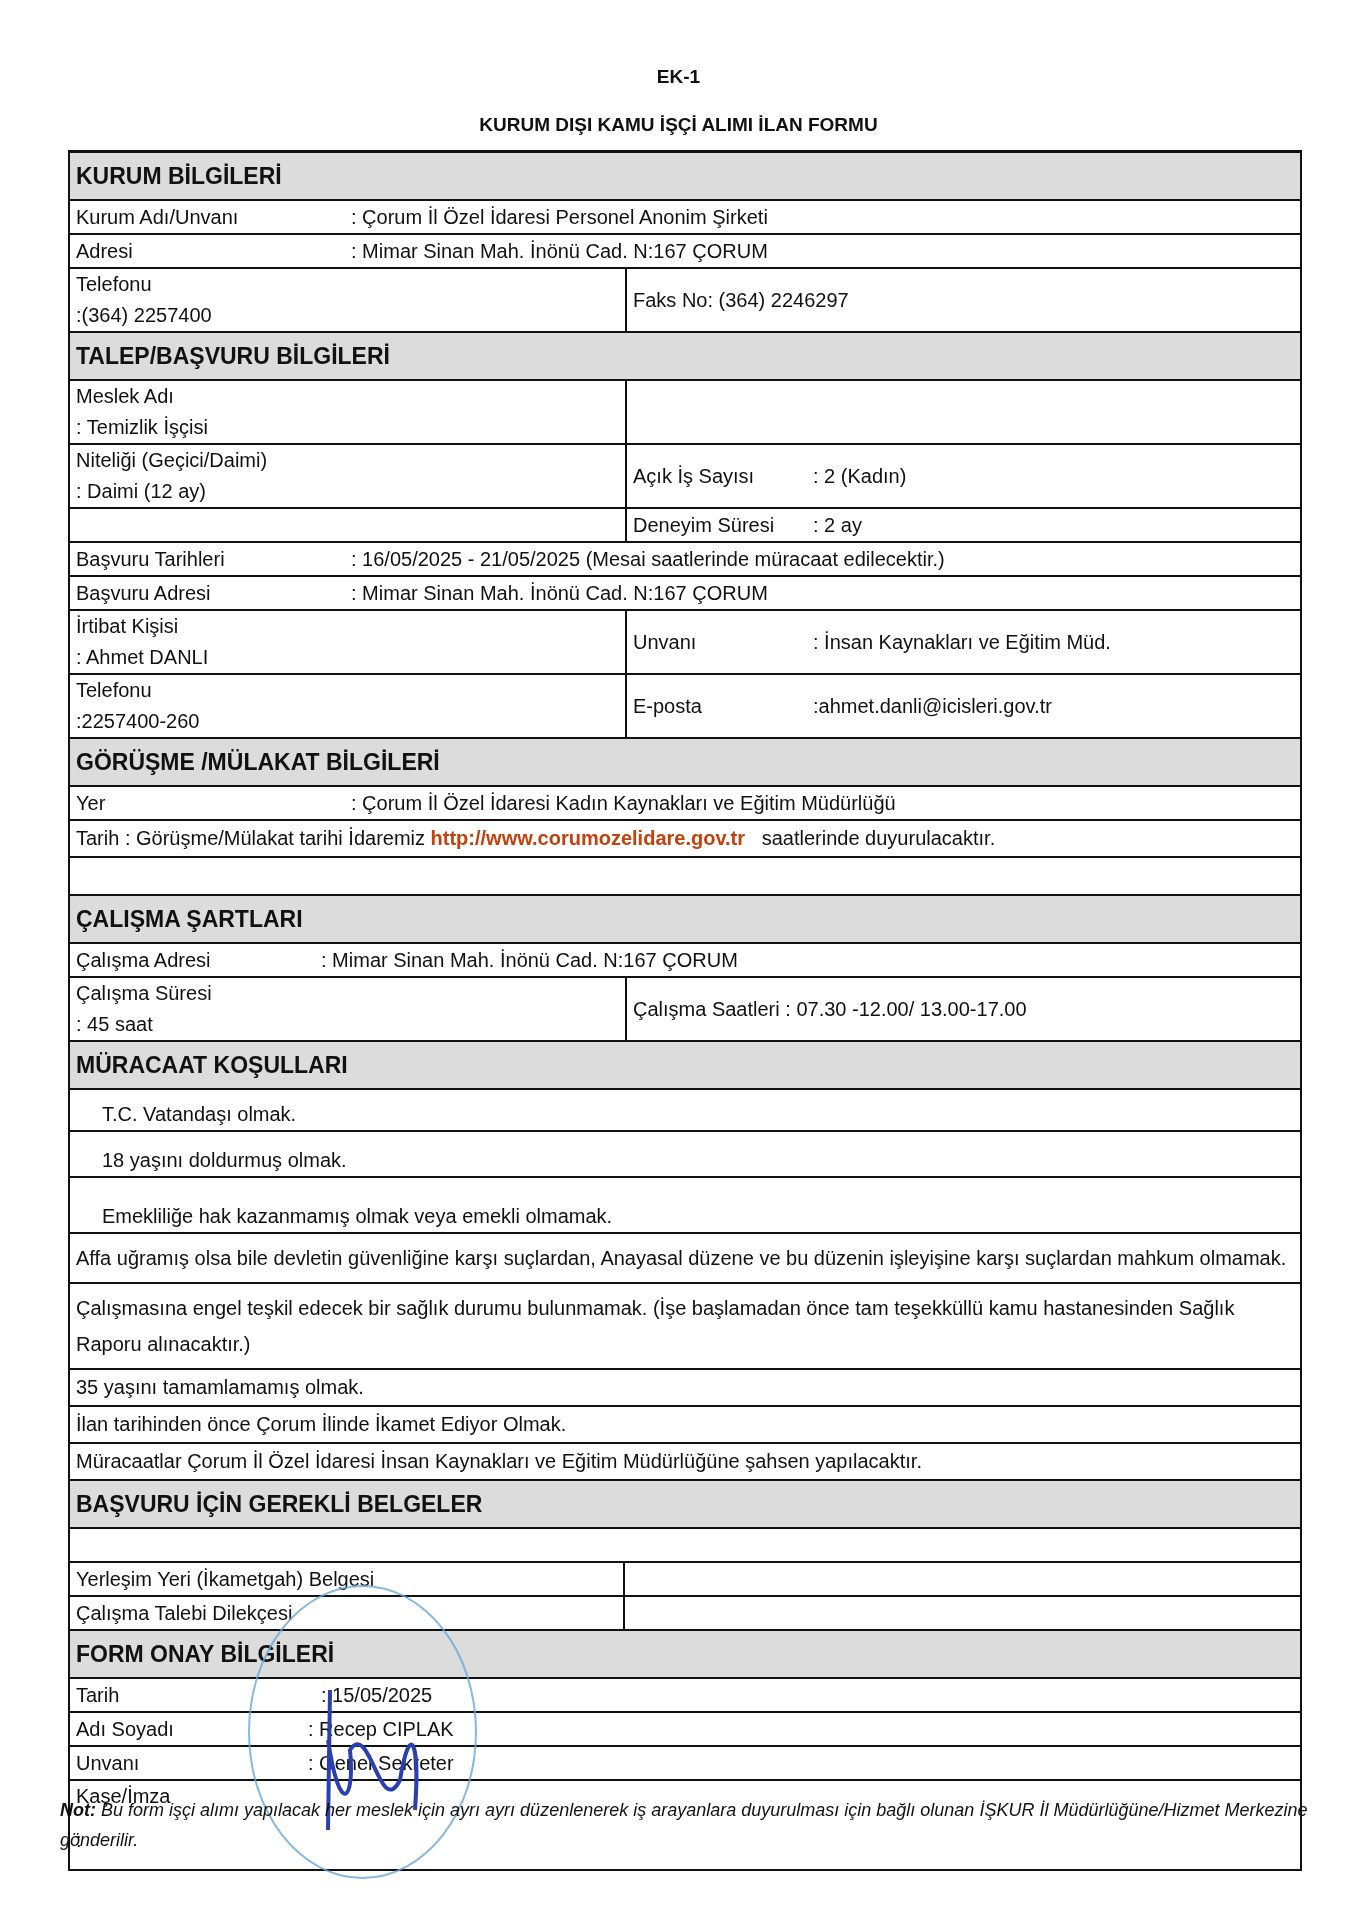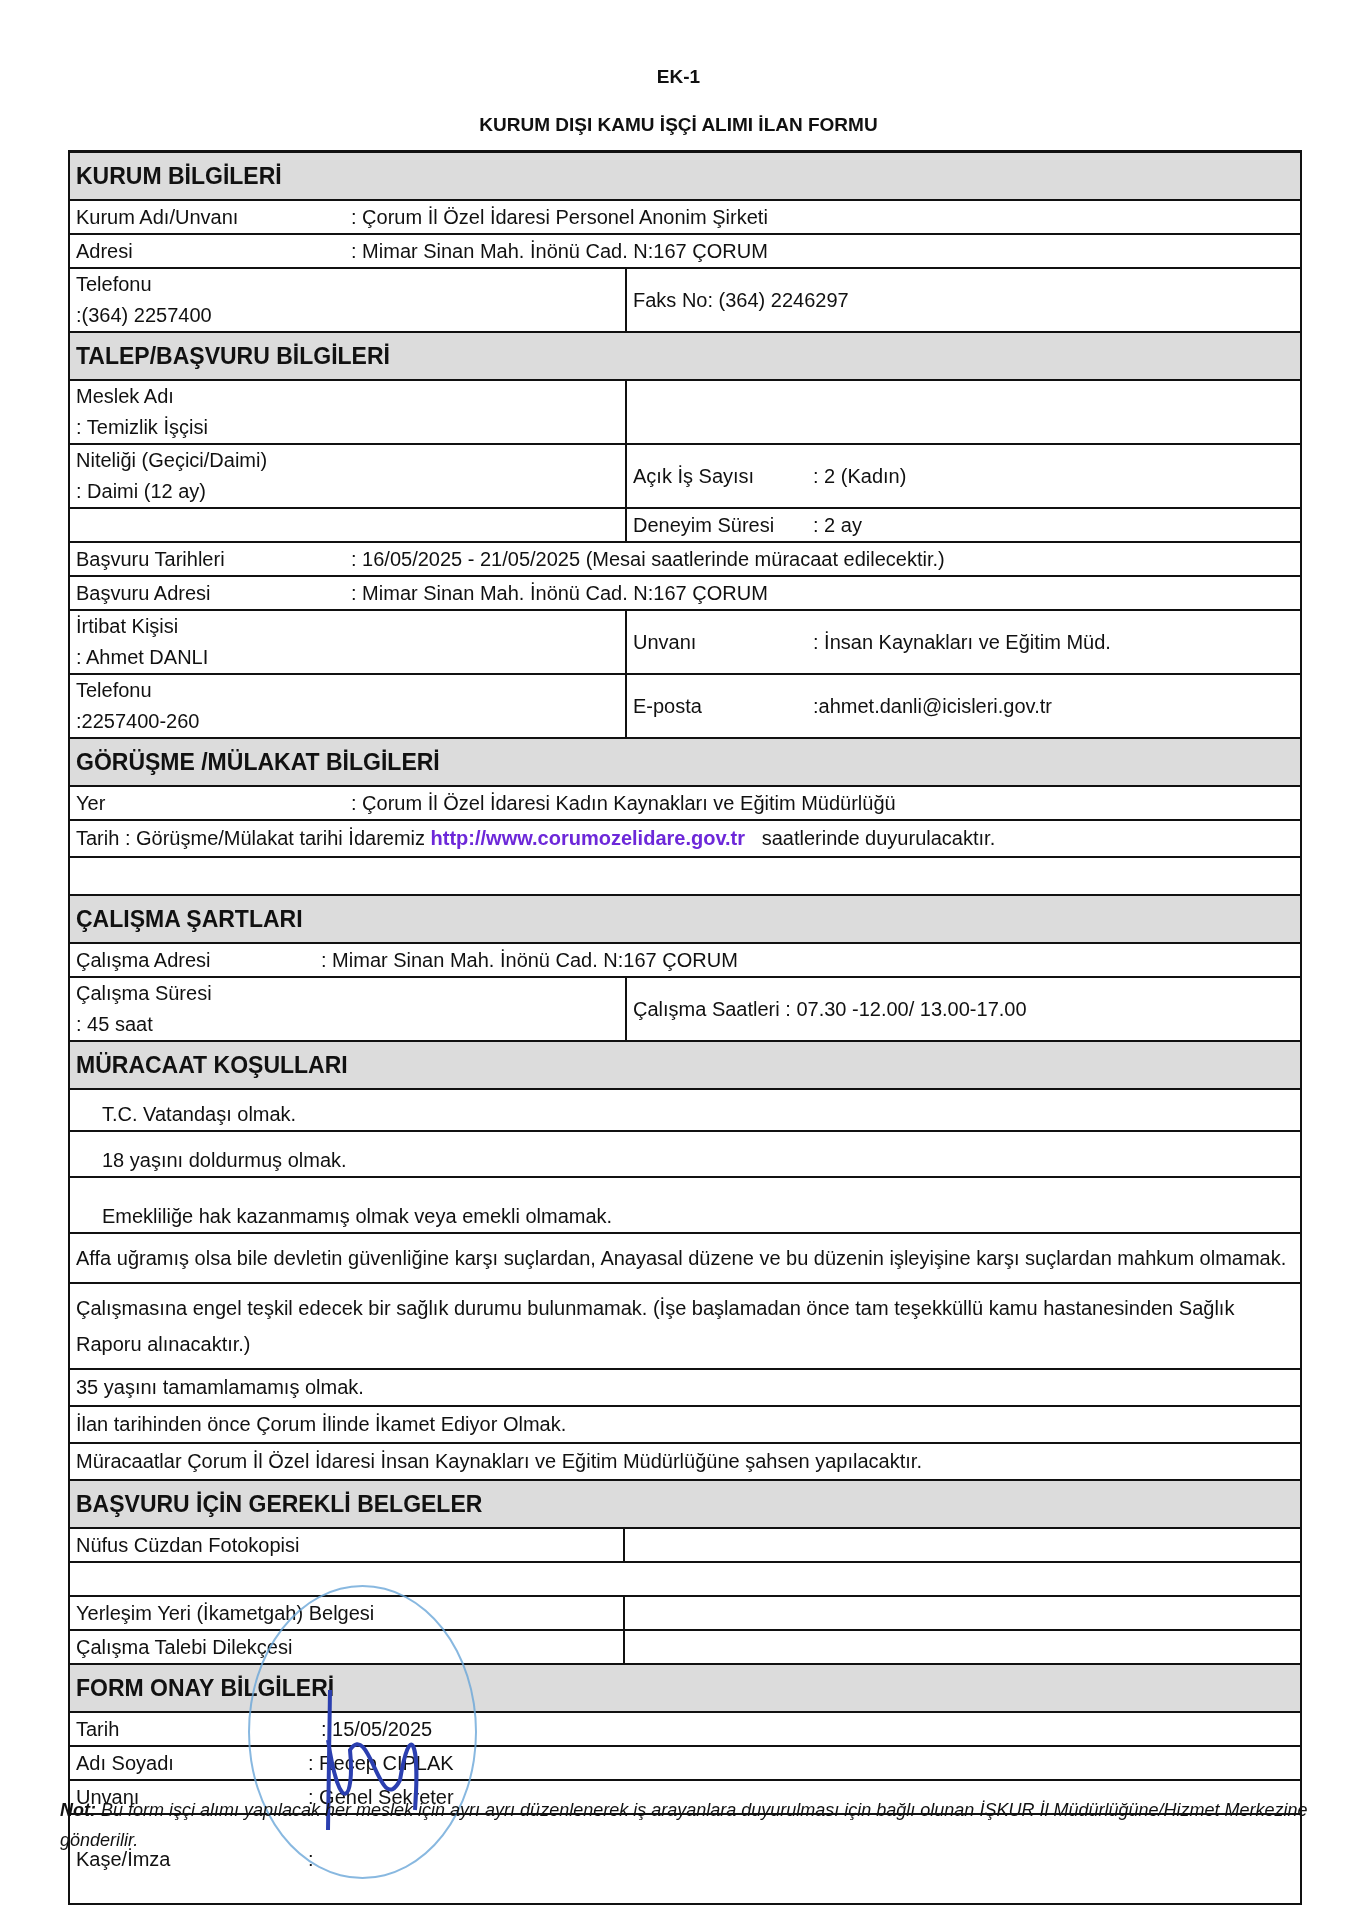--- a/index.html
+++ b/index.html
@@ -1,40 +1,40 @@
 <!DOCTYPE html>
 <html><head>
 <meta charset="utf-8">
 <style>
   html,body{margin:0;padding:0;background:#fff;}
   body{width:1357px;height:1920px;position:relative;font-family:"Liberation Sans",sans-serif;color:#111;overflow:hidden;}
   .ek{position:absolute;top:66px;left:0;width:1357px;text-align:center;font-weight:bold;font-size:19px;}
   .title{position:absolute;top:114px;left:0;width:1357px;text-align:center;font-weight:bold;font-size:19px;}
   .form{position:absolute;left:68px;top:150px;width:1230px;border:2px solid #111;border-top:3px solid #111;}
   .row{display:flex;border-bottom:2px solid #111;min-height:34px;box-sizing:border-box;}
-  .row:last-child{border-bottom:none;}
+  .row:last-child{border-bottom:none;flex-direction:column;}
   .sec{background:#dcdcdc;font-weight:bold;font-size:23px;padding:6px 6px;min-height:48px;align-items:center;}
   .cell{font-size:20px;padding:4px 6px;box-sizing:border-box;display:flex;align-items:center;}
   .lbl{width:275px;text-align:center;}
   .val{flex:1;}
   .left{width:555px;border-right:2px solid #111;display:flex;flex-direction:column;}
   .right{flex:1;display:flex;}
   .rlbl{width:180px;}
   .full{flex:1;font-size:20px;padding:6px 6px;}
   .cond{min-height:42px;padding-left:26px;}
   .cond .full{display:flex;align-items:flex-end;padding-bottom:4px;}
   .cond2 .full{line-height:36px;}
   .blank{min-height:38px;}
   .doc{width:555px;border-right:2px solid #111;}
   .tall{min-height:88px;}
   .note{position:absolute;left:60px;top:1795px;width:1250px;font-style:italic;font-size:18px;line-height:30px;}
   .note b{font-style:italic;}
   .stamp{position:absolute;left:248px;top:1585px;width:225px;height:290px;border:2px solid #6aa6d8;border-radius:50%;opacity:.8;pointer-events:none;}
   .sig{position:absolute;left:310px;top:1680px;pointer-events:none;}
-  a.link{color:#6d28d9;font-weight:bold;text-decoration:none;}
+  a.link{color:#c2410c;font-weight:bold;text-decoration:none;}
 </style>
 </head>
 <body>
 
 <div class="ek">EK-1</div>
 <div class="title">KURUM DIŞI KAMU İŞÇİ ALIMI İLAN FORMU</div>
 
 <div class="form">
 
   <div class="row sec">
@@ -168,24 +168,20 @@
     </div>
   <div class="row">
       <div class="full">İlan tarihinden önce Çorum İlinde İkamet Ediyor Olmak.</div>
     </div>
   <div class="row">
       <div class="full">Müracaatlar Çorum İl Özel İdaresi  İnsan Kaynakları ve Eğitim Müdürlüğüne şahsen yapılacaktır.</div>
     </div>
 
   <div class="row sec">
       <span>BAŞVURU İÇİN GEREKLİ BELGELER</span>
-    </div>
-  <div class="row">
-      <div class="cell doc">Nüfus Cüzdan Fotokopisi</div>
-      <div class="right"></div>
     </div>
   <div class="row">
       <div class="right"></div>
     </div>
   <div class="row">
       <div class="cell doc">Yerleşim Yeri (İkametgah) Belgesi</div>
       <div class="right"></div>
     </div>
   <div class="row">
       <div class="cell doc">Çalışma Talebi Dilekçesi</div>

